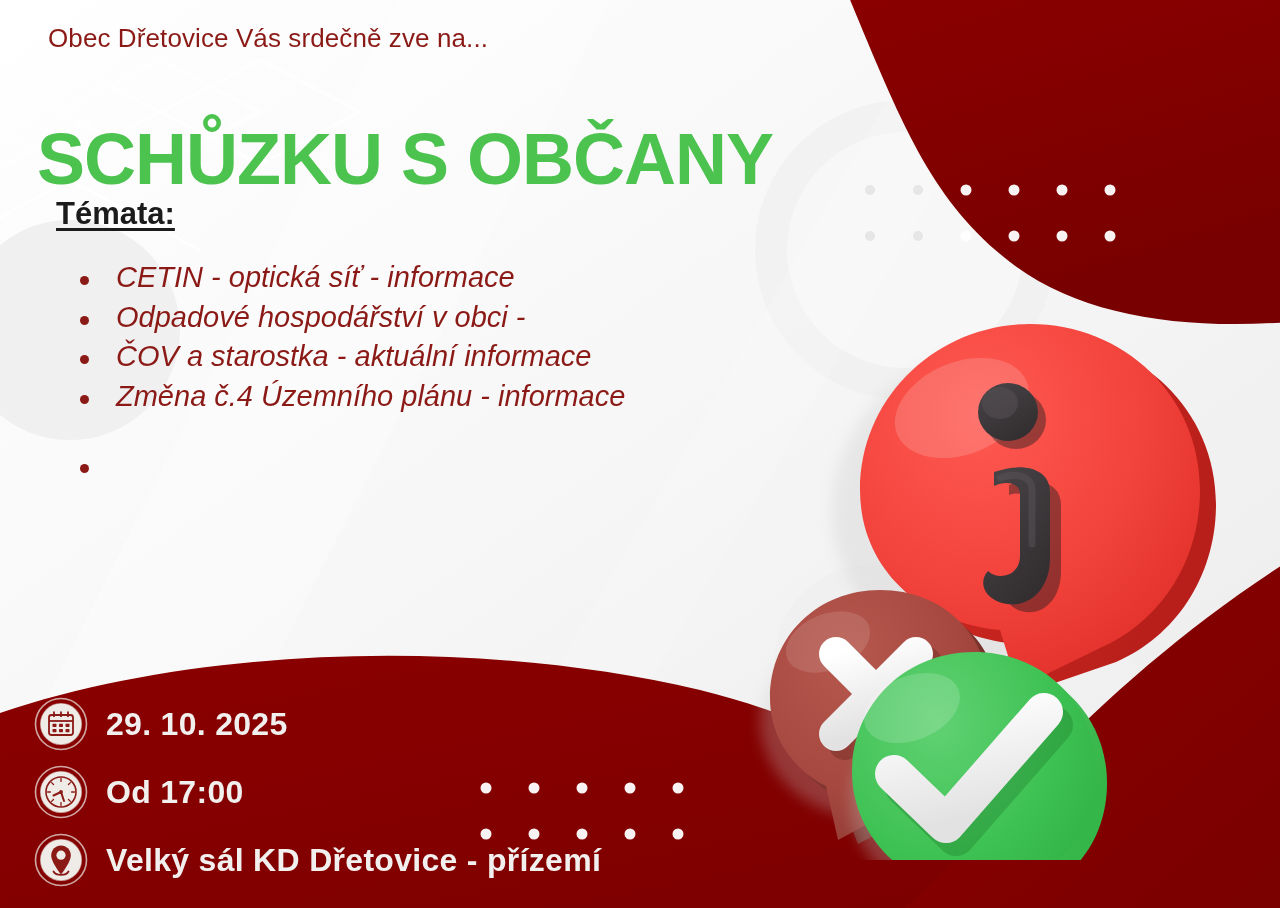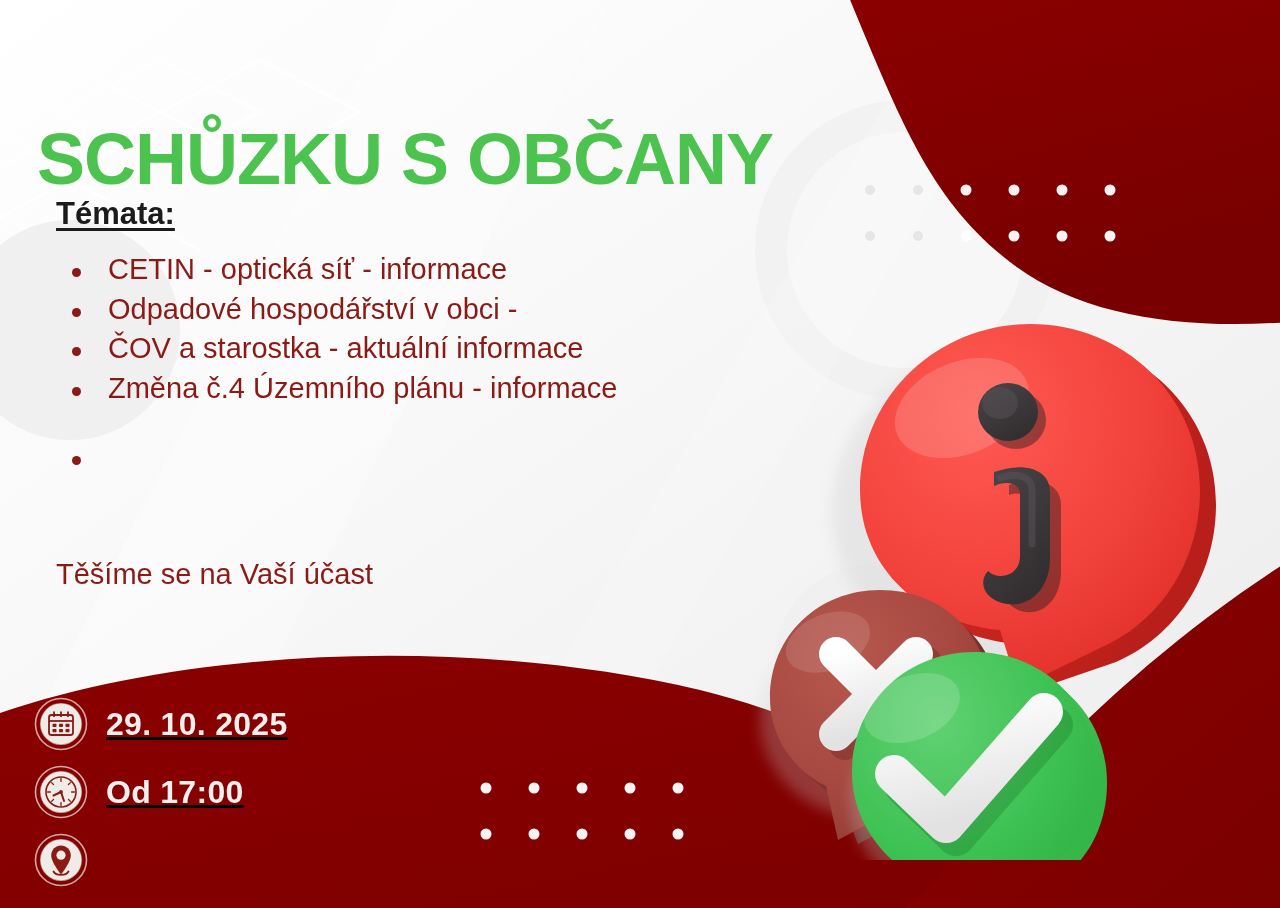--- a/index.html
+++ b/index.html
@@ -35,21 +35,21 @@
   }
 
   
   .topics{position:absolute;left:56px;top:196px;width:930px;}
   .topics-title{
     font-size:31px;font-weight:700;color:#1b1b1b;
     text-decoration:underline;text-underline-offset:4px;
     text-decoration-thickness:3px;
     display:inline-block;margin:0 0 14px 0;
   }
-  ul.topic-list{list-style:none;margin:4px;padding:0;}
+  ul.topic-list{list-style:none;margin:12px;padding:0;font-style:italic;}
   ul.topic-list li{
     position:relative;padding-left:48px;
     font-size:29px;line-height:1.37;color:#8B1A16;
   }
   ul.topic-list li .dot{
     position:absolute;left:12px;top:.62em;
     width:9px;height:9px;border-radius:50%;background:#8B1A16;
   }
   ul.topic-list li .sub{display:block;}
   ul.topic-list li.spaced{margin-top:29px;}
@@ -58,21 +58,20 @@
   .closing{
     position:absolute;left:56px;top:553px;
     font-size:29px;line-height:1.47;color:#8B1A16;
   }
 
   
   .band-text{position:absolute;left:0;top:690px;width:760px;}
   .info-row{
     display:flex;align-items:center;height:68px;
     padding-left:34px;
-    text-decoration:underline;
   }
   .info-row .ico{
     width:54px;height:54px;flex:0 0 54px;margin-right:18px;
     position:relative;
   }
   .info-row .ico svg{display:block;width:54px;height:54px;}
   .info-row .txt{
     font-size:32px;font-weight:700;color:#F2F0EE;
     letter-spacing:.3px;white-space:nowrap;
   }
@@ -167,20 +166,21 @@
         <rect x="455" y="748" width="240" height="96" fill="url(#dotsWhite)" opacity=".95" clip-path="url(#clipAll)"></rect>
 
         <path d="M700 690
                  C 840 724, 960 800, 1090 860
                  C 1160 892, 1230 906, 1300 908
                  L 1300 640 L 700 640 Z" fill="url(#paperG)" opacity="0"></path>
       </g>
     </svg>
   </div>
 
+  <div class="kicker">Obec Dřetovice Vás srdečně  zve na...</div>
 
   <h1 class="headline">SCHŮZKU S OBČANY</h1>
 
   <div class="topics">
     <div class="topics-title">Témata:</div>
 
     <ul class="topic-list">
       <li>
         <span class="dot"></span>
         <span>CETIN - optická síť - informace</span>
@@ -197,21 +197,20 @@
         <span class="dot"></span>
         <span>Změna č.4 Územního plánu - informace</span>
       </li>
       <li class="spaced">
         <span class="dot"></span>
       </li>
     </ul>
   </div>
 
   <div class="closing">
-    <div>Těšíme se na Vaší účast</div>
   </div>
 
   <div class="bubbles">
     <svg viewBox="0 0 580 560" aria-hidden="true">
       <defs>
         <radialGradient id="gRed" cx="35%" cy="25%" r="85%">
           <stop offset="0%" stop-color="#FF5A52"></stop>
           <stop offset="55%" stop-color="#F2433C"></stop>
           <stop offset="100%" stop-color="#E02E28"></stop>
         </radialGradient>
@@ -405,17 +404,18 @@
           <circle cx="27" cy="27" r="21" fill="none" stroke="#8B1A16" stroke-width="1.4" opacity=".4"></circle>
           <path d="M27 12.5
                    C21.6 12.5, 17.2 16.9, 17.2 22.3
                    C17.2 29.6, 27 41.5, 27 41.5
                    C27 41.5, 36.8 29.6, 36.8 22.3
                    C36.8 16.9, 32.4 12.5, 27 12.5 Z" fill="#8B1A16"></path>
           <circle cx="27" cy="22.2" r="4.6" fill="#EFEBE6"></circle>
           <path d="M19.5 38.5 C22 43, 32 43, 34.5 38.5" fill="none" stroke="#8B1A16" stroke-width="1.8" stroke-linecap="round"></path>
         </svg>
       </span>
+      <span class="txt">Velký sál KD Dřetovice - přízemí</span>
     </div>
 
   </div>
 
 </div>
 
 </body></html>

